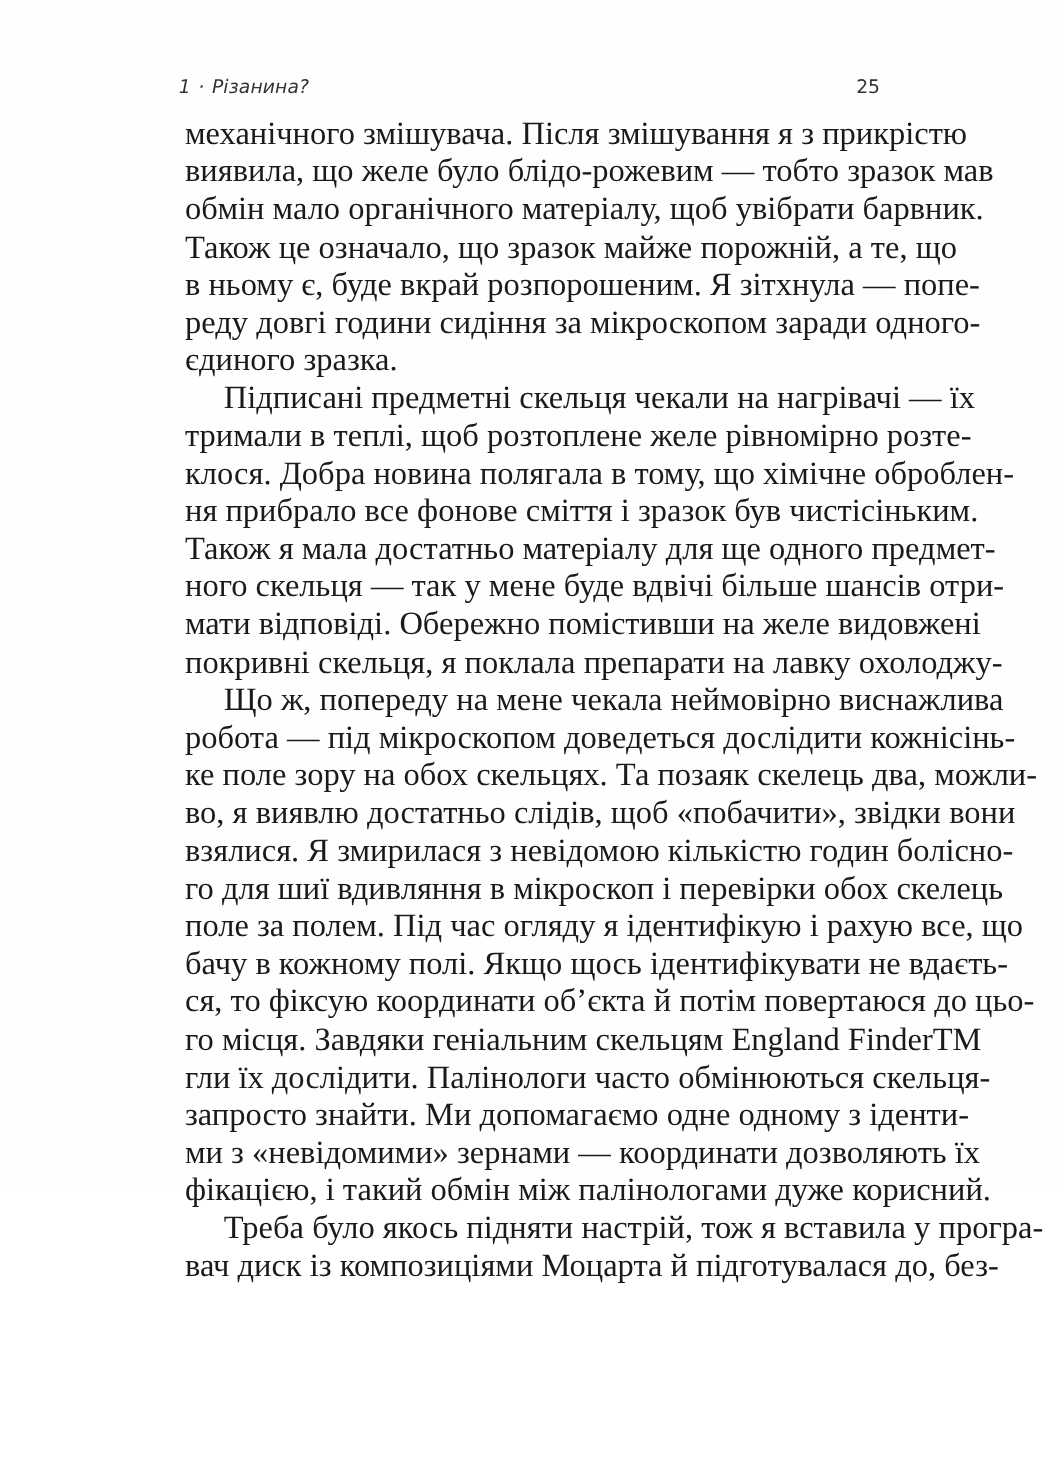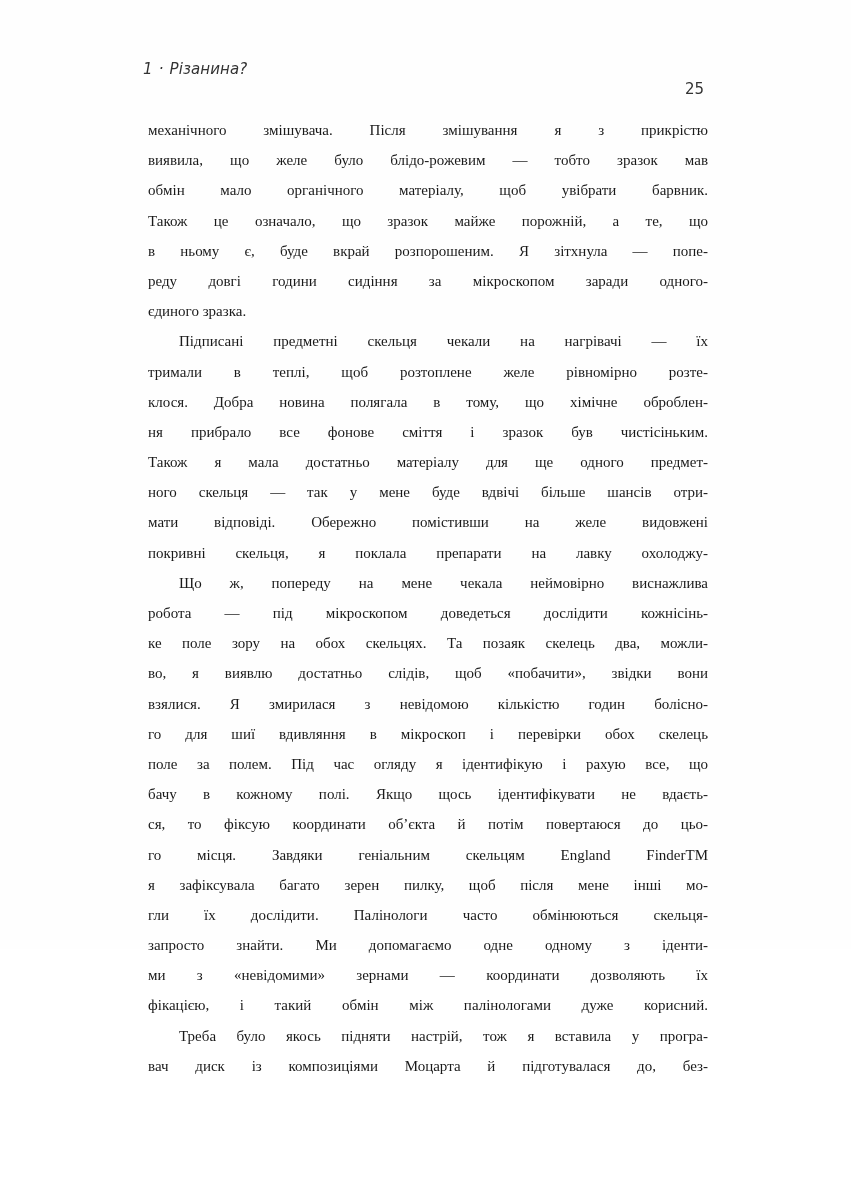--- a/index.html
+++ b/index.html
@@ -39,29 +39,28 @@
       letter-spacing: 0.1px;
     }
     .running-head .sep {
       margin: 0 6px;
     }
     .running-head .page-number {
       position: absolute;
       right: 0;
       top: 0;
       font-style: normal;
-      margin-top: 20px;
     }
     .text-block {
       position: absolute;
-      top: 115px;
+      top: 92px;
       left: 148px;
       width: 560px;
       font-family: "Liberation Serif", "DejaVu Serif", serif;
-      font-size: 15px;
+      font-size: 26px;
       line-height: 30.2px;
       color: #1a1a1a;
     }
     .line {
       display: block;
       white-space: nowrap;
       text-align: justify;
       text-align-last: justify;
       height: 30.2px;
     }
@@ -109,21 +108,20 @@
       <span class="line indent">Що ж, попереду на мене чекала неймовірно виснажлива</span>
       <span class="line">робота — під мікроскопом доведеться дослідити кожнісінь-</span>
       <span class="line">ке поле зору на обох скельцях. Та позаяк скелець два, можли-</span>
       <span class="line">во, я виявлю достатньо слідів, щоб «побачити», звідки вони</span>
       <span class="line">взялися. Я змирилася з невідомою кількістю годин болісно-</span>
       <span class="line">го для шиї вдивляння в мікроскоп і перевірки обох скелець</span>
       <span class="line">поле за полем. Під час огляду я ідентифікую і рахую все, що</span>
       <span class="line">бачу в кожному полі. Якщо щось ідентифікувати не вдаєть-</span>
       <span class="line">ся, то фіксую координати об’єкта й потім повертаюся до цьо-</span>
       <span class="line">го місця. Завдяки геніальним скельцям England FinderTM</span>
-      <span class="line">я зафіксувала багато зерен пилку, щоб після мене інші мо-</span>
       <span class="line">гли їх дослідити. Палінологи часто обмінюються скельця-</span>
       <span class="line">запросто знайти. Ми допомагаємо одне одному з іденти-</span>
       <span class="line">ми з «невідомими» зернами — координати дозволяють їх</span>
       <span class="line">фікацією, і такий обмін між палінологами дуже корисний.</span>
     </div>
 
     <div>
       <span class="line indent">Треба було якось підняти настрій, тож я вставила у програ-</span>
       <span class="line">вач диск із композиціями Моцарта й підготувалася до, без-</span>
     </div>

